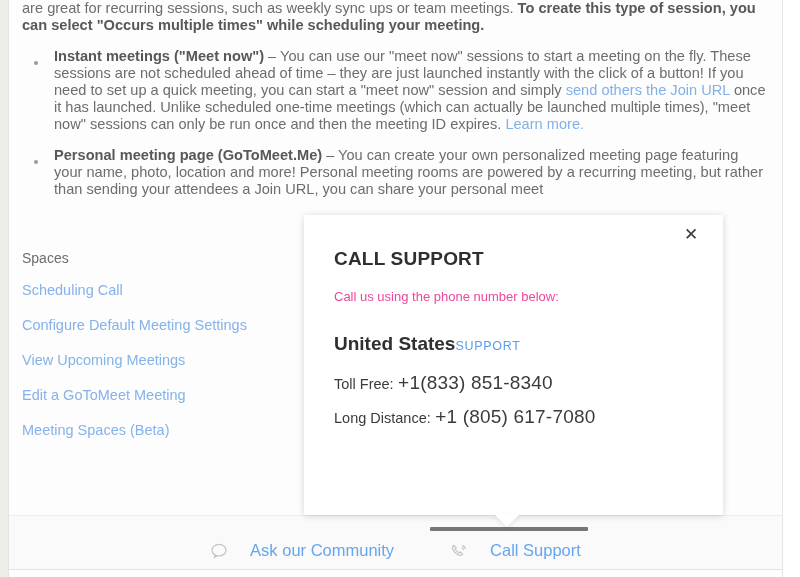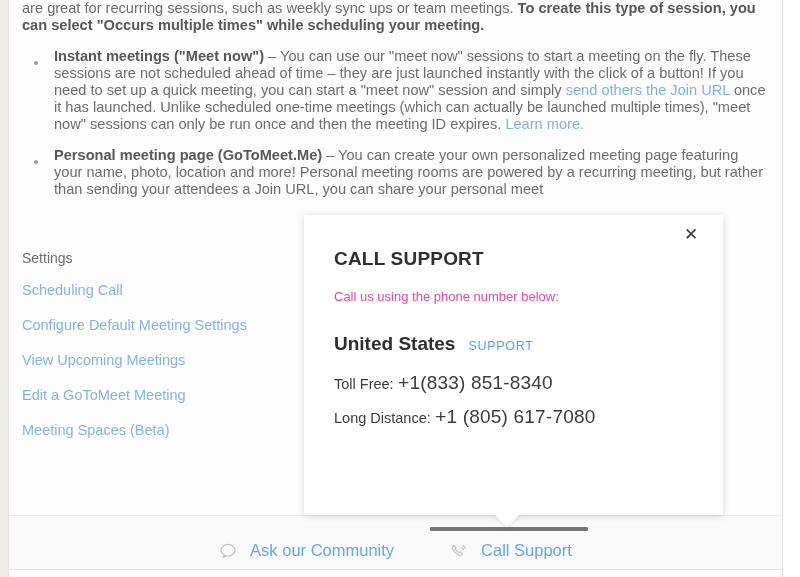--- a/index.html
+++ b/index.html
@@ -139,21 +139,21 @@
     width: 791px;
     display: flex;
     justify-content: center;
     align-items: flex-start;
     gap: 56px;
   }
   .footer-action {
     position: relative;
     display: flex;
     align-items: center;
-    gap: 13px;
+    gap: 22px;
     padding-top: 14px;
     cursor: pointer;
     text-decoration: none;
   }
   .footer-action .label {
     color: #64a6ef;
     font-size: 16.5px;
   }
   .footer-action .ficon {
     width: 18px;
@@ -216,21 +216,20 @@
     margin: 0 0 19px 0;
   }
   .popup-sub {
     font-size: 13px;
     color: #ec4899;
     margin: 0 0 29px 0;
   }
   .country-row {
     display: flex;
     align-items: baseline;
-    gap: 13px;
     margin-bottom: 17px;
   }
   .country-name {
     font-size: 19px;
     font-weight: bold;
     color: #2f2f2f;
   }
   .change-link {
     font-size: 12.5px;
     color: #5b9cf0;
@@ -267,21 +266,21 @@
       <li>
         <span class="bold">Instant meetings ("Meet now")</span><span> – You can use our "meet now" sessions to start a meeting on the fly. These sessions are not scheduled ahead of time – they are just launched instantly with the click of a button! If you need to set up a quick meeting, you can start a "meet now" session and simply </span><a class="inline-link" href="#">send others the Join URL</a><span> once it has launched. Unlike scheduled one-time meetings (which can actually be launched multiple times), "meet now" sessions can only be run once and then the meeting ID expires. </span><a class="inline-link" href="#">Learn more.</a>
       </li>
       <li>
         <span class="bold">Personal meeting page (GoToMeet.Me)</span><span> – You can create your own personalized meeting page featuring your name, photo, location and more! Personal meeting rooms are powered by a recurring meeting, but rather than sending your attendees a Join URL, you can share your personal meet</span>
       </li>
     </ul>
   </div>
 
   <div class="related">
-    <div class="related-title">Settings</div>
+    <div class="related-title">Spaces</div>
     <a class="related-link" href="#">Scheduling Call</a>
     <a class="related-link" href="#">Configure Default Meeting Settings</a>
     <a class="related-link" href="#">View Upcoming Meetings</a>
     <a class="related-link" href="#">Edit a GoToMeet Meeting</a>
     <a class="related-link" href="#">Meeting Spaces (Beta)</a>
   </div>
 
   <div class="was-text">W</div>
 
   <div class="footer-bar"></div>

